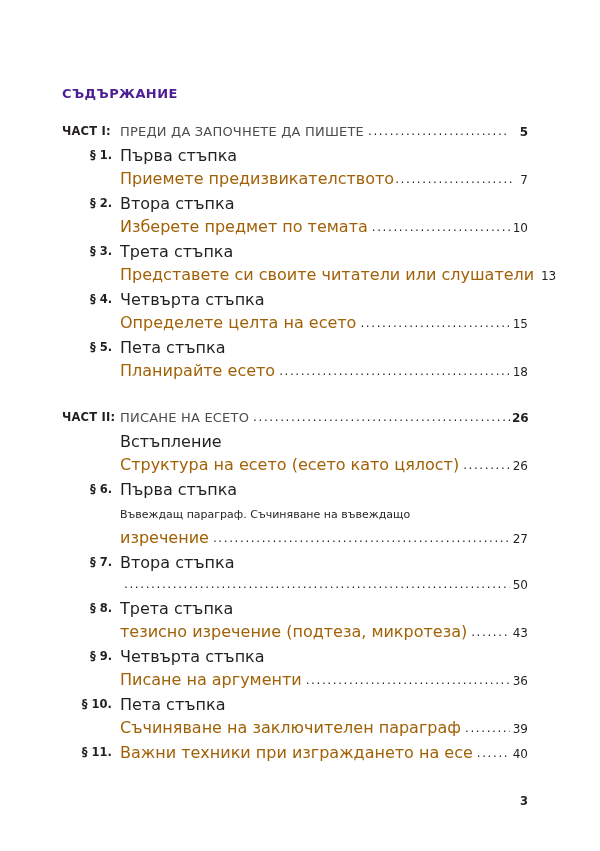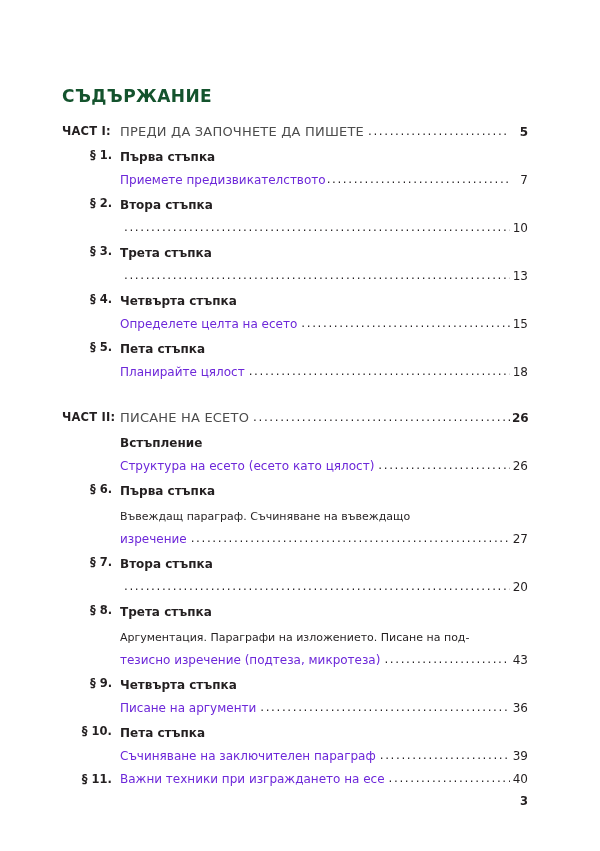--- a/index.html
+++ b/index.html
@@ -19,24 +19,24 @@
     position: absolute;
     inset: 0;
     background: #ffffff;
   }
 
   
   .toc-heading {
     position: absolute;
     left: 62px;
     top: 86px;
-    font-size: 17px;
+    font-size: 13px;
     font-weight: bold;
     letter-spacing: 0.4px;
-    color: #14532d;
+    color: #4c1d95;
     white-space: nowrap;
   }
 
   
   .toc {
     position: absolute;
     left: 62px;
     top: 120px;
     width: 466px;
   }
@@ -75,22 +75,22 @@
   }
 
   
   .leader {
     display: flex;
     align-items: baseline;
     width: 100%;
   }
   .leader .txt {
     white-space: nowrap;
-    font-size: 12px;
-    color: #6d28d9;
+    font-size: 16px;
+    color: #a16207;
   }
   .leader .dots {
     flex: 1 1 auto;
     overflow: hidden;
     white-space: nowrap;
     margin: 0 2px 0 4px;
     color: #231f20;
     font-size: 12px;
     letter-spacing: 1.6px;
     position: relative;
@@ -111,22 +111,22 @@
     color: #4c4c4c;
     letter-spacing: 0.2px;
   }
   .part-title .pg {
     font-weight: bold;
     color: #231f20;
   }
 
   
   .step-title {
-    font-size: 12px;
-    font-weight: bold;
+    font-size: 16px;
+    font-weight: normal;
     color: #231f20;
     white-space: nowrap;
   }
 
   
   .plain {
     font-size: 11px;
     color: #231f20;
     white-space: nowrap;
   }
@@ -177,33 +177,35 @@
         </div>
       </div>
       <div class="row">
         <div class="col-label sec">§ 2.</div>
         <div class="col-body"><span class="step-title">Втора стъпка</span></div>
       </div>
       <div class="row">
         <div class="col-label sec blank">&nbsp;</div>
         <div class="col-body">
           <div class="leader">
+            <span class="txt">Изберете предмет по темата</span>
             <span class="dots">....................................................................................................</span>
             <span class="pg">10</span>
           </div>
         </div>
       </div>
       <div class="row">
         <div class="col-label sec">§ 3.</div>
         <div class="col-body"><span class="step-title">Трета стъпка</span></div>
       </div>
       <div class="row">
         <div class="col-label sec blank">&nbsp;</div>
         <div class="col-body">
           <div class="leader">
+            <span class="txt">Представете си своите читатели или слушатели</span>
             <span class="dots">....................................................................................................</span>
             <span class="pg">13</span>
           </div>
         </div>
       </div>
       <div class="row">
         <div class="col-label sec">§ 4.</div>
         <div class="col-body"><span class="step-title">Четвърта стъпка</span></div>
       </div>
       <div class="row">
@@ -217,21 +219,21 @@
         </div>
       </div>
       <div class="row">
         <div class="col-label sec">§ 5.</div>
         <div class="col-body"><span class="step-title">Пета стъпка</span></div>
       </div>
       <div class="row">
         <div class="col-label sec blank">&nbsp;</div>
         <div class="col-body">
           <div class="leader">
-            <span class="txt">Планирайте цялост</span>
+            <span class="txt">Планирайте есето</span>
             <span class="dots">....................................................................................................</span>
             <span class="pg">18</span>
           </div>
         </div>
       </div>
       <div class="gap"></div>
       <div class="row">
         <div class="col-label part">ЧАСТ II:</div>
         <div class="col-body">
           <div class="leader part-title">
@@ -275,34 +277,30 @@
       </div>
       <div class="row">
         <div class="col-label sec">§ 7.</div>
         <div class="col-body"><span class="step-title">Втора стъпка</span></div>
       </div>
       <div class="row">
         <div class="col-label sec blank">&nbsp;</div>
         <div class="col-body">
           <div class="leader">
             <span class="dots">....................................................................................................</span>
-            <span class="pg">20</span>
+            <span class="pg">50</span>
           </div>
         </div>
       </div>
       <div class="row">
         <div class="col-label sec">§ 8.</div>
         <div class="col-body"><span class="step-title">Трета стъпка</span></div>
       </div>
       <div class="row">
         <div class="col-label sec blank">&nbsp;</div>
-        <div class="col-body"><span class="plain">Аргументация. Параграфи на изложението. Писане на под-</span></div>
-      </div>
-      <div class="row">
-        <div class="col-label sec blank">&nbsp;</div>
         <div class="col-body">
           <div class="leader">
             <span class="txt">тезисно изречение (подтеза, микротеза)</span>
             <span class="dots">....................................................................................................</span>
             <span class="pg">43</span>
           </div>
         </div>
       </div>
       <div class="row">
         <div class="col-label sec">§ 9.</div>

